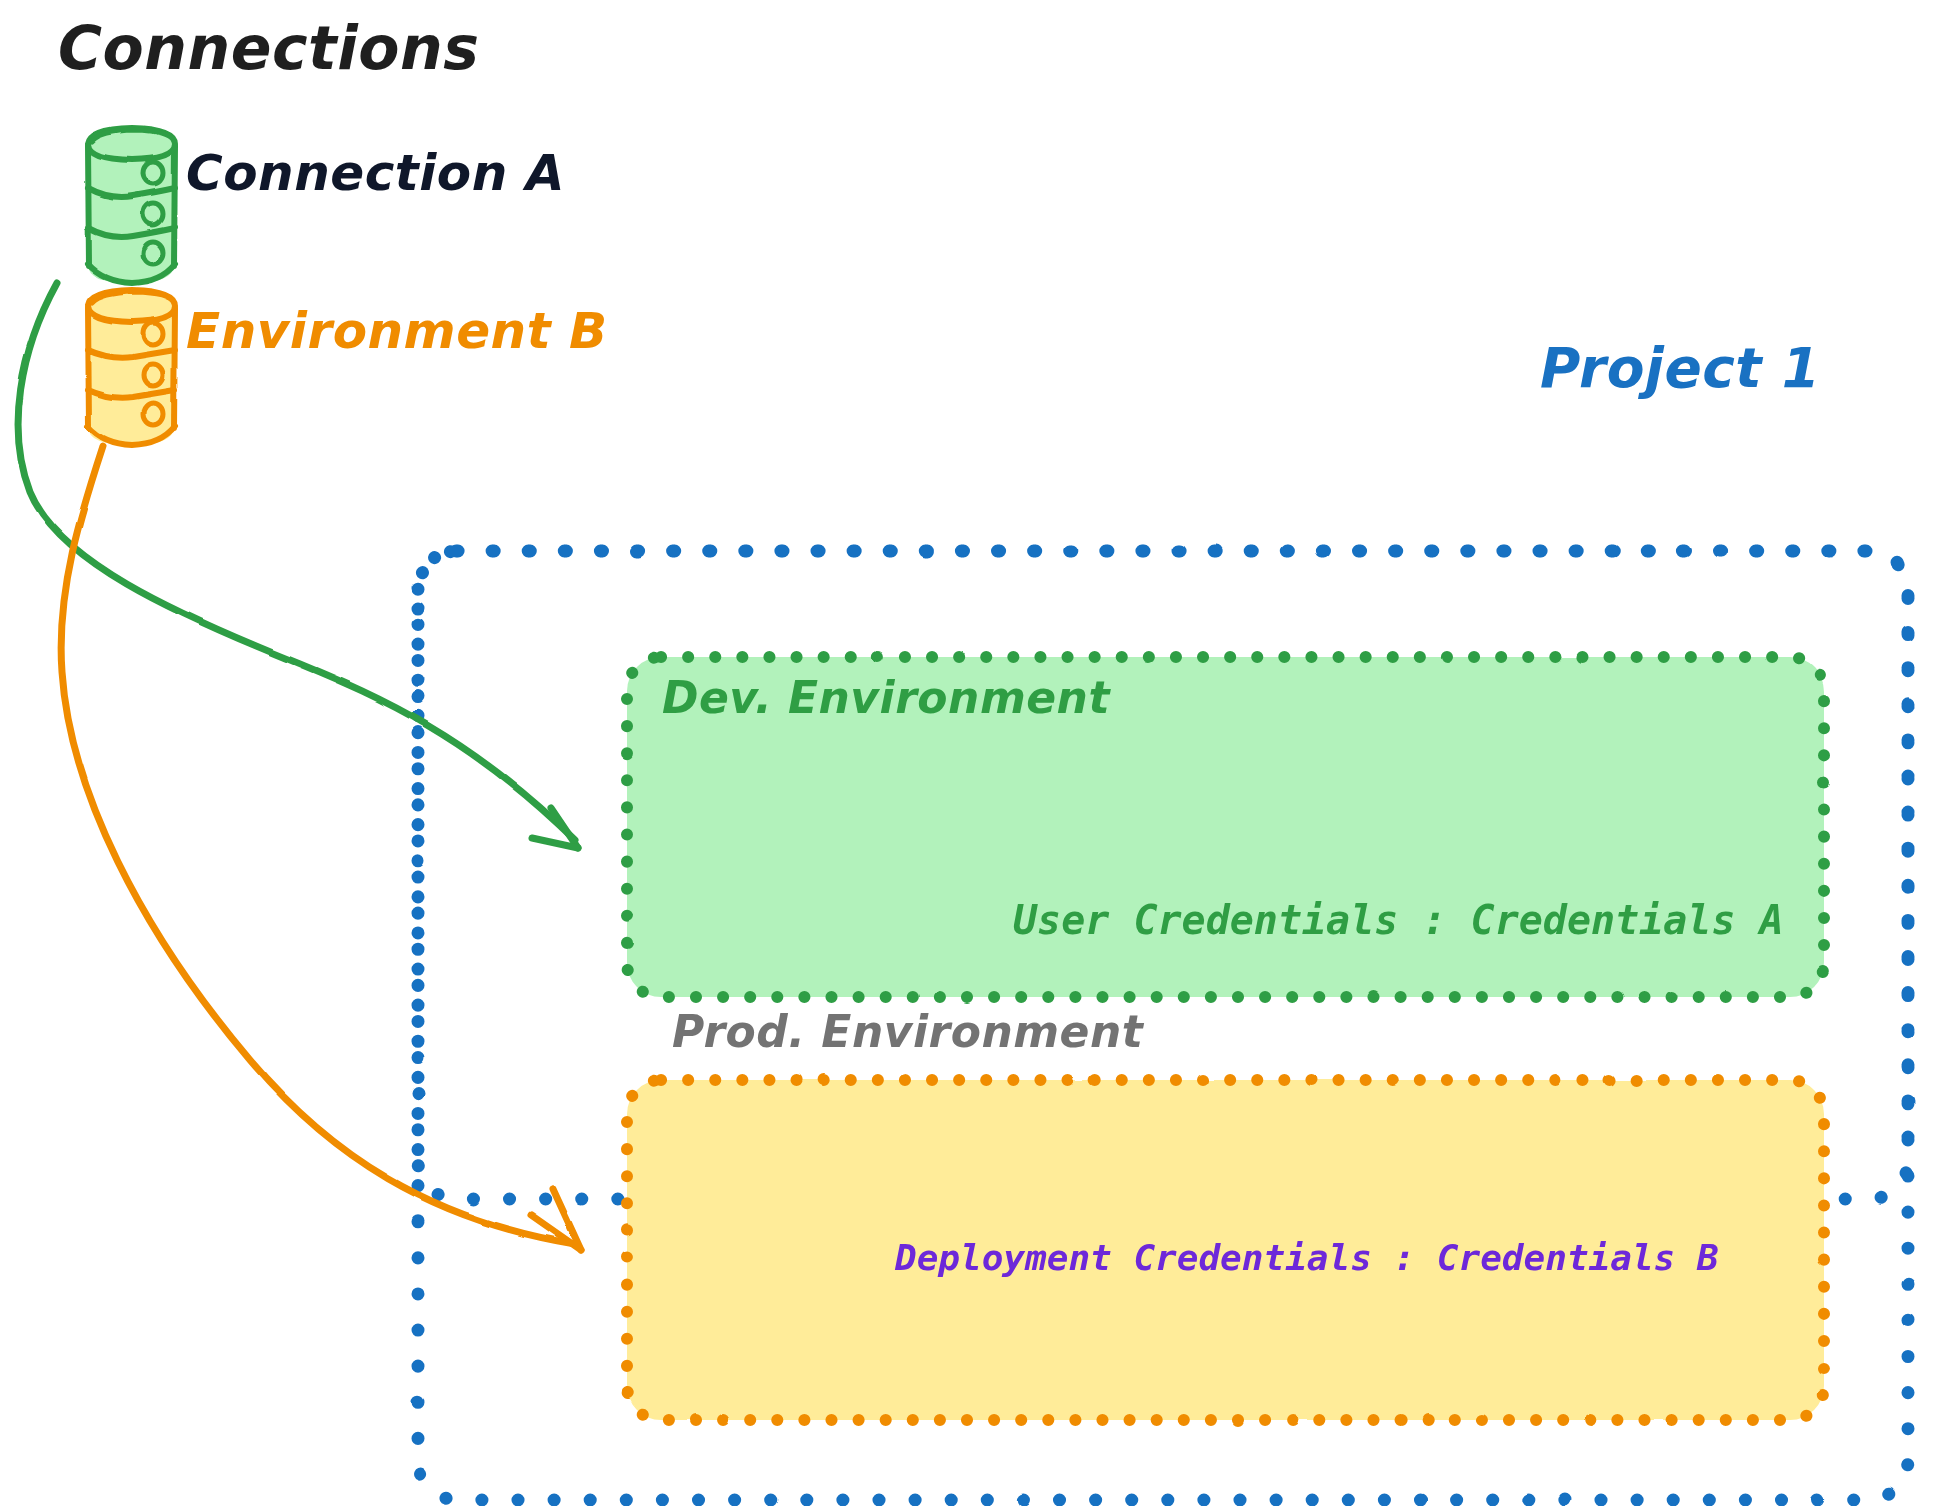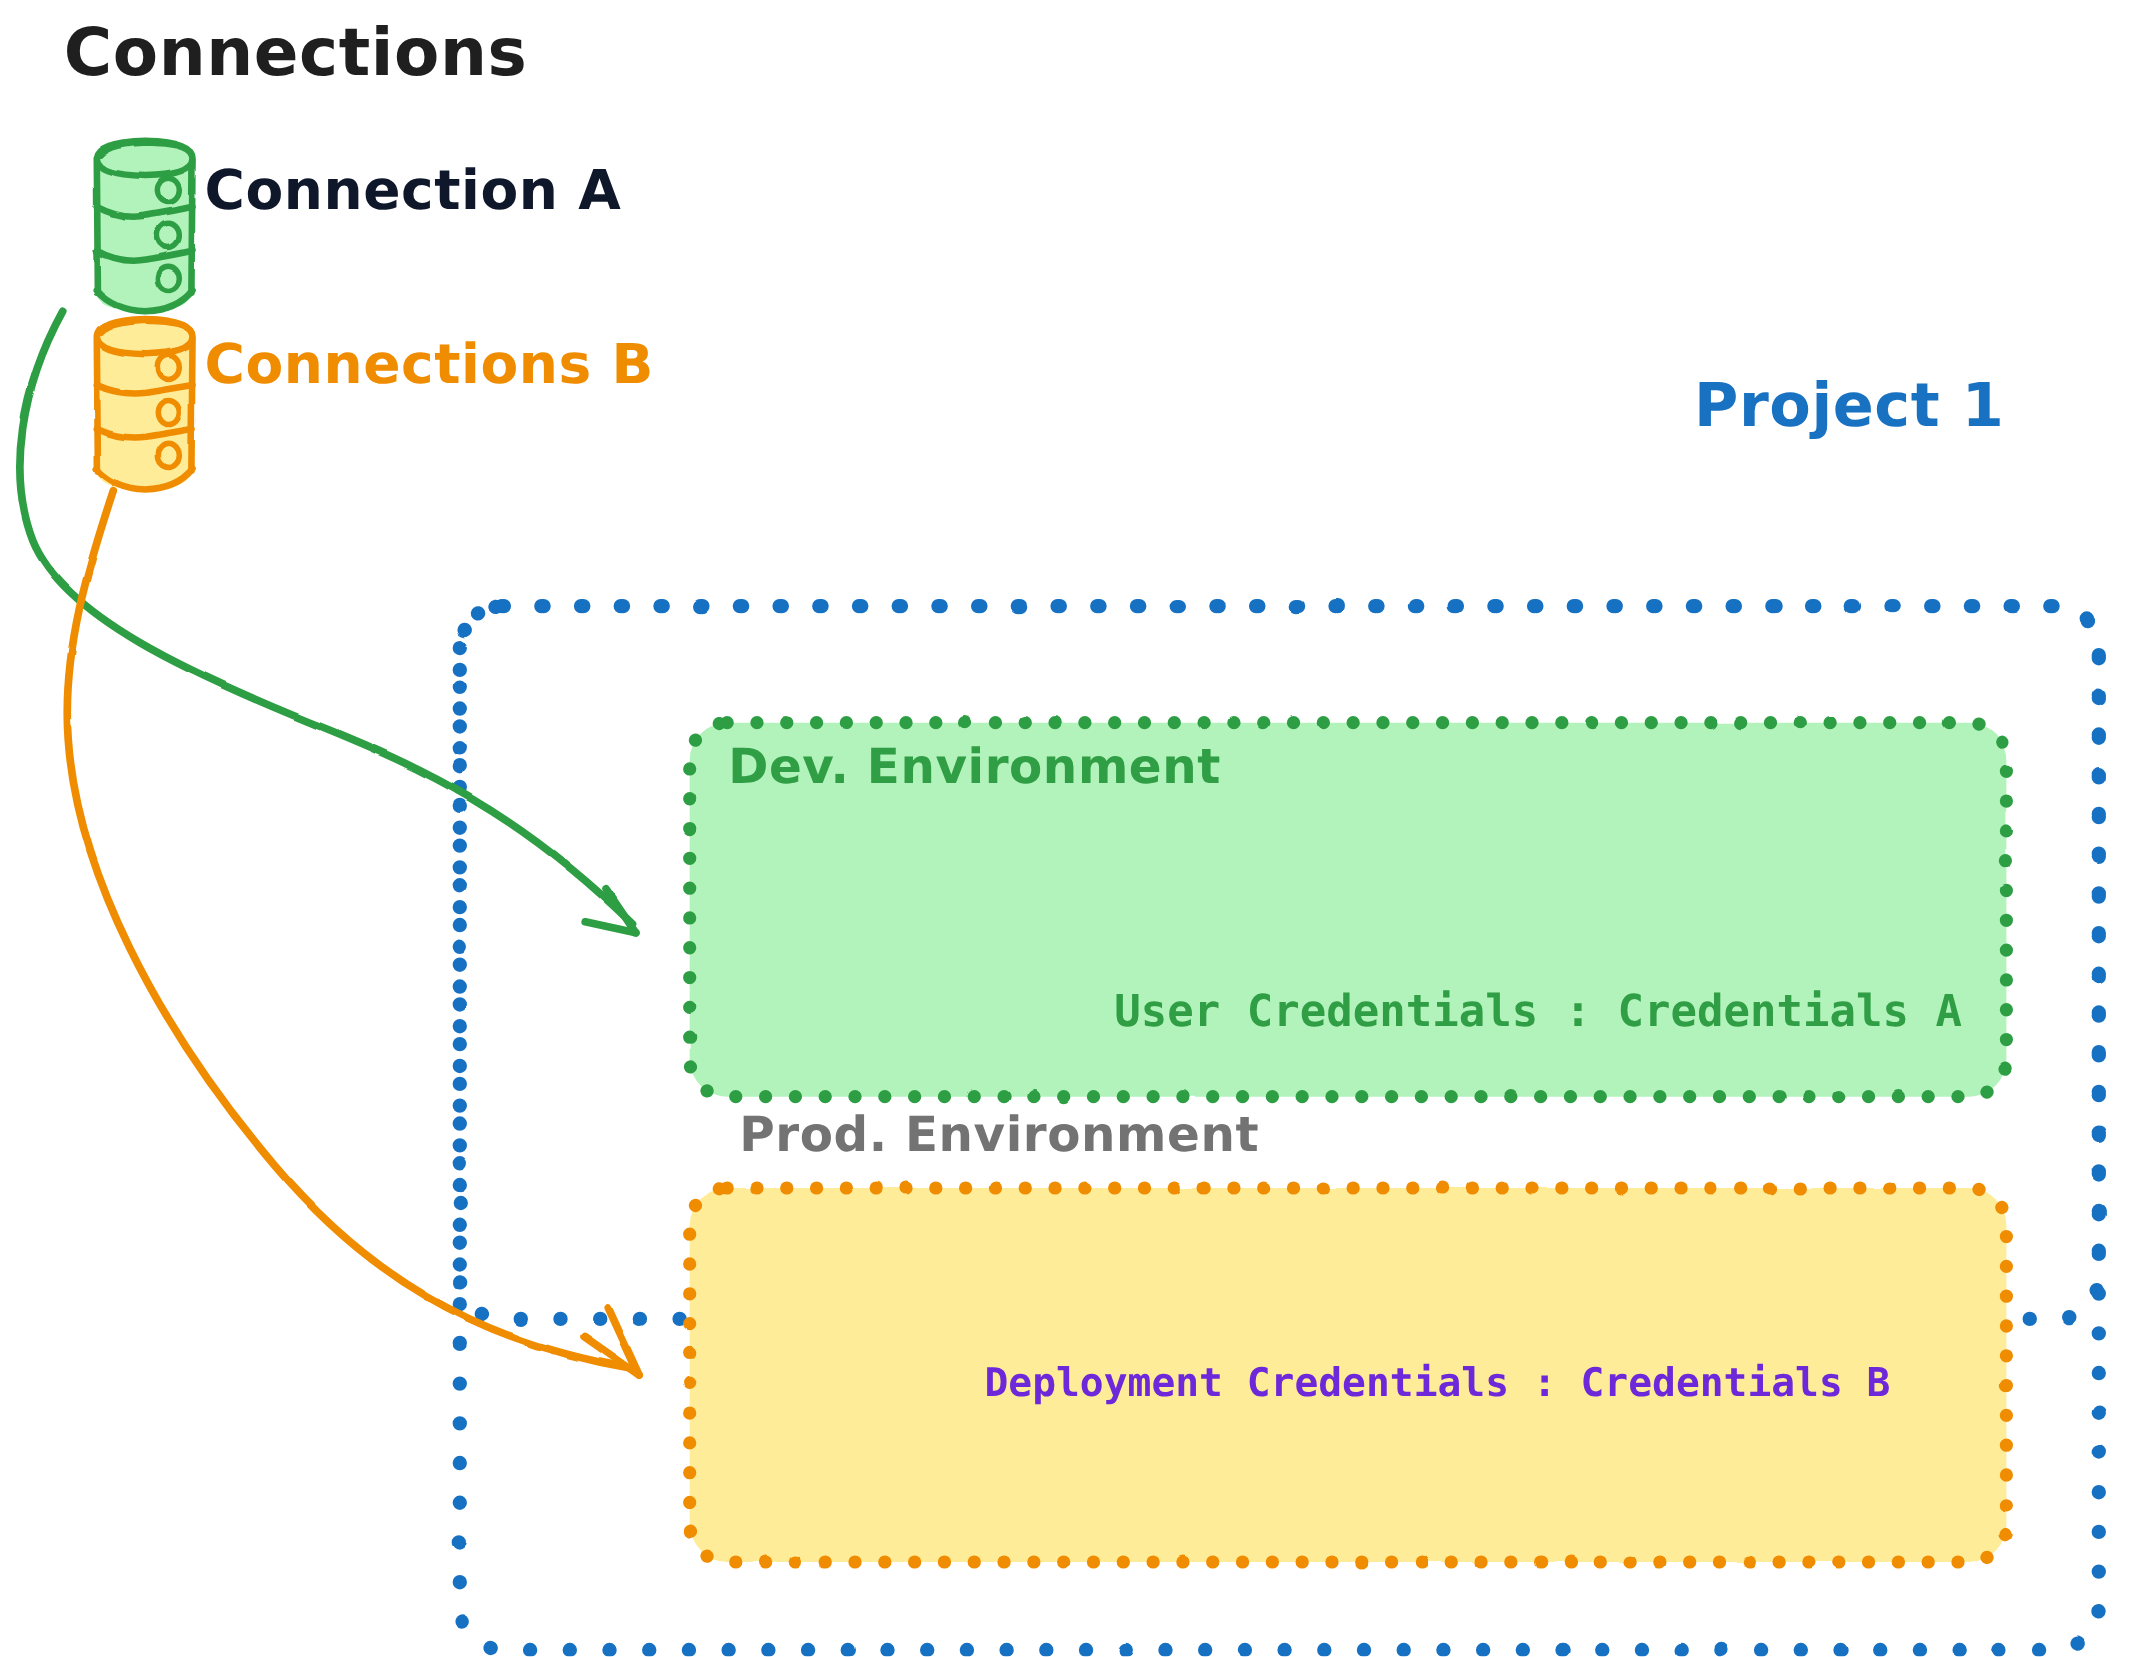--- a/index.html
+++ b/index.html
@@ -9,20 +9,21 @@
   }
   body {
     font-family: "DejaVu Sans", sans-serif;
   }
   #canvas {
     position: relative;
     width: 1948px;
     height: 1506px;
     background: #ffffff;
     overflow: hidden;
+    font-style: italic;
   }
   #sketch {
     position: absolute;
     inset: 0;
     width: 1948px;
     height: 1506px;
   }
 
   
   .txt {
@@ -186,21 +187,21 @@
       <path d="M553,1189 L581,1250" fill="none" stroke="#f08c00" stroke-width="7" stroke-linecap="round"></path>
       <path d="M531,1215 L581,1250" fill="none" stroke="#f08c00" stroke-width="7" stroke-linecap="round"></path>
     </g>
 
   </svg>
 
   <div class="txt hand" id="title-connections">Connections</div>
 
   <div class="txt hand" id="label-conn-a">Connection A</div>
 
-  <div class="txt hand" id="label-conn-b">Connections B</div>
+  <div class="txt hand" id="label-conn-b">Environment B</div>
 
   <div class="txt hand" id="label-project">Project 1</div>
 
   <div class="txt hand" id="label-dev-env">Dev. Environment</div>
 
   <div class="txt mono" id="label-dev-creds">User Credentials : Credentials A</div>
 
   <div class="txt hand" id="label-prod-env">Prod. Environment</div>
 
   <div class="txt mono" id="label-prod-creds">Deployment Credentials : Credentials B</div>

